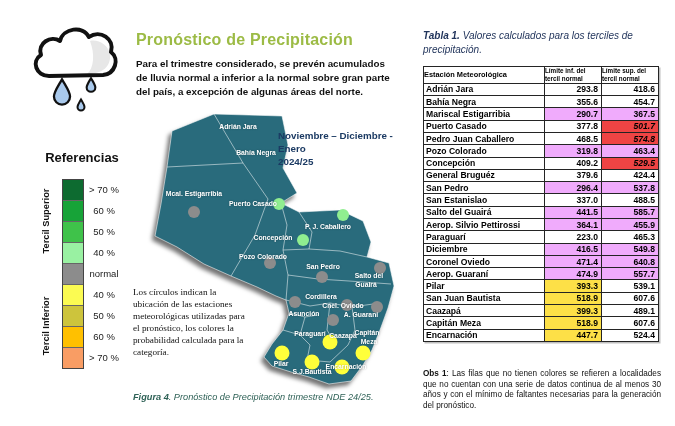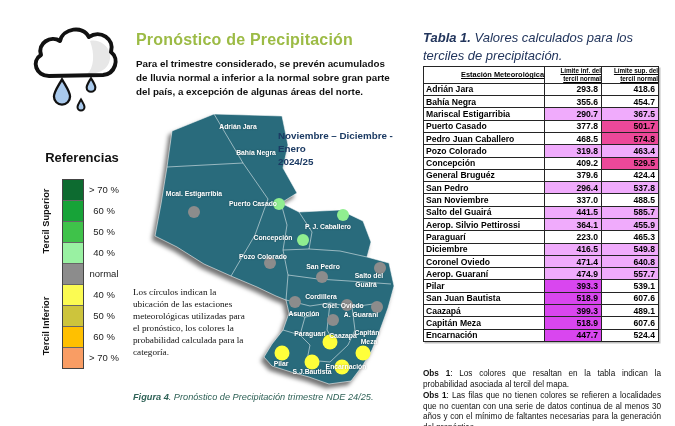--- a/index.html
+++ b/index.html
@@ -28,37 +28,37 @@
   .map-note{position:absolute;left:133px;top:287px;width:119px;font-size:9.2px;
             line-height:1.3;color:#111;font-family:"Liberation Serif",serif;z-index:3;}
   .fig-caption{position:absolute;left:133px;top:392px;font-size:9.2px;font-style:italic;
                color:#2e6156;z-index:3;white-space:nowrap;}
   .map-svg{position:absolute;left:0;top:0;z-index:1;pointer-events:none;}
   .country{filter:drop-shadow(-3px 4px 2px rgba(0,0,0,.55));}
   .map-label{position:absolute;transform:translate(-50%,-50%);color:#fff;font-weight:bold;
              font-size:6.8px;white-space:nowrap;z-index:2;text-shadow:0 0 2px rgba(0,0,0,.35);}
 
   
-  .table-title{position:absolute;left:423px;top:29px;width:246px;font-size:13px;
+  .table-title{position:absolute;left:423px;top:29px;width:246px;font-size:10px;
                font-style:italic;color:#22355c;line-height:1.35;}
   .table-title .t2{font-weight:bold;display:block;}
   .table-title .t1b{font-weight:bold;}
   .data-table{position:absolute;left:423px;top:66px;border-collapse:collapse;
               box-shadow:1.5px 1.5px 0 rgba(110,110,110,.45);}
   .data-table th,.data-table td{border:1px solid #242424;font-weight:bold;color:#000;
               background:#fff;padding:0;}
-  .data-table th{text-align:right;vertical-align:middle;text-decoration:underline;}
+  .data-table th{text-align:left;vertical-align:middle;}
   .th-name{width:120px;font-size:7.4px;}
   .th-num{width:56px;font-size:6.3px;line-height:1.25;padding:1px 2px;}
   .data-table td{height:11.3px;font-size:8.6px;}
   td.name{padding-left:2px;text-align:left;}
   td.num{text-align:right;padding-right:3px;}
   td.c-gray{background:#f0abfc;}
-  td.c-green{background:#ec4899;}
-  td.c-yellow{background:#d946ef;}
+  td.c-green{background:#ef4444;font-style:italic;}
+  td.c-yellow{background:#fde047;}
   .notes{position:absolute;left:423px;top:369px;width:238px;font-size:8.2px;
          line-height:1.28;color:#111;text-align:justify;}
   .notes .note{margin-bottom:1px;}
 </style>
 </head>
 <body>
 
 <div class="page">
 
   <div class="icon-box">
@@ -218,21 +218,21 @@
           <td class="name">General Bruguéz</td>
           <td class="num">379.6</td>
           <td class="num">424.4</td>
         </tr>
         <tr>
           <td class="name">San Pedro</td>
           <td class="num c-gray">296.4</td>
           <td class="num c-gray">537.8</td>
         </tr>
         <tr>
-          <td class="name">San Noviembre</td>
+          <td class="name">San Estanislao</td>
           <td class="num">337.0</td>
           <td class="num">488.5</td>
         </tr>
         <tr>
           <td class="name">Salto del Guairá</td>
           <td class="num c-gray">441.5</td>
           <td class="num c-gray">585.7</td>
         </tr>
         <tr>
           <td class="name">Aerop. Silvio Pettirossi</td>
@@ -280,21 +280,20 @@
           <td class="num">607.6</td>
         </tr>
         <tr>
           <td class="name">Encarnación</td>
           <td class="num c-yellow">447.7</td>
           <td class="num">524.4</td>
         </tr>
       </tbody>
   </table>
   <div class="notes" id="notes">
-      <div class="note"><b>Obs 1</b><span>: Los colores que resaltan en la tabla indican la probabilidad asociada al tercil del mapa.</span></div>
       <div class="note"><b>Obs 1</b><span>: Las filas que no tienen colores se refieren a localidades que no cuentan con una serie de datos continua de al menos 30 años y con el mínimo de faltantes necesarias para la generación del pronóstico.</span></div>
     </div>
 
 <div class="legend-label" style="top: 179px;">&gt; 70 %</div>
     <div class="legend-label" style="top: 200px;">60 %</div>
     <div class="legend-label" style="top: 221px;">50 %</div>
     <div class="legend-label" style="top: 242px;">40 %</div>
     <div class="legend-label" style="top: 263px;">normal</div>
     <div class="legend-label" style="top: 284px;">40 %</div>
     <div class="legend-label" style="top: 305px;">50 %</div>

